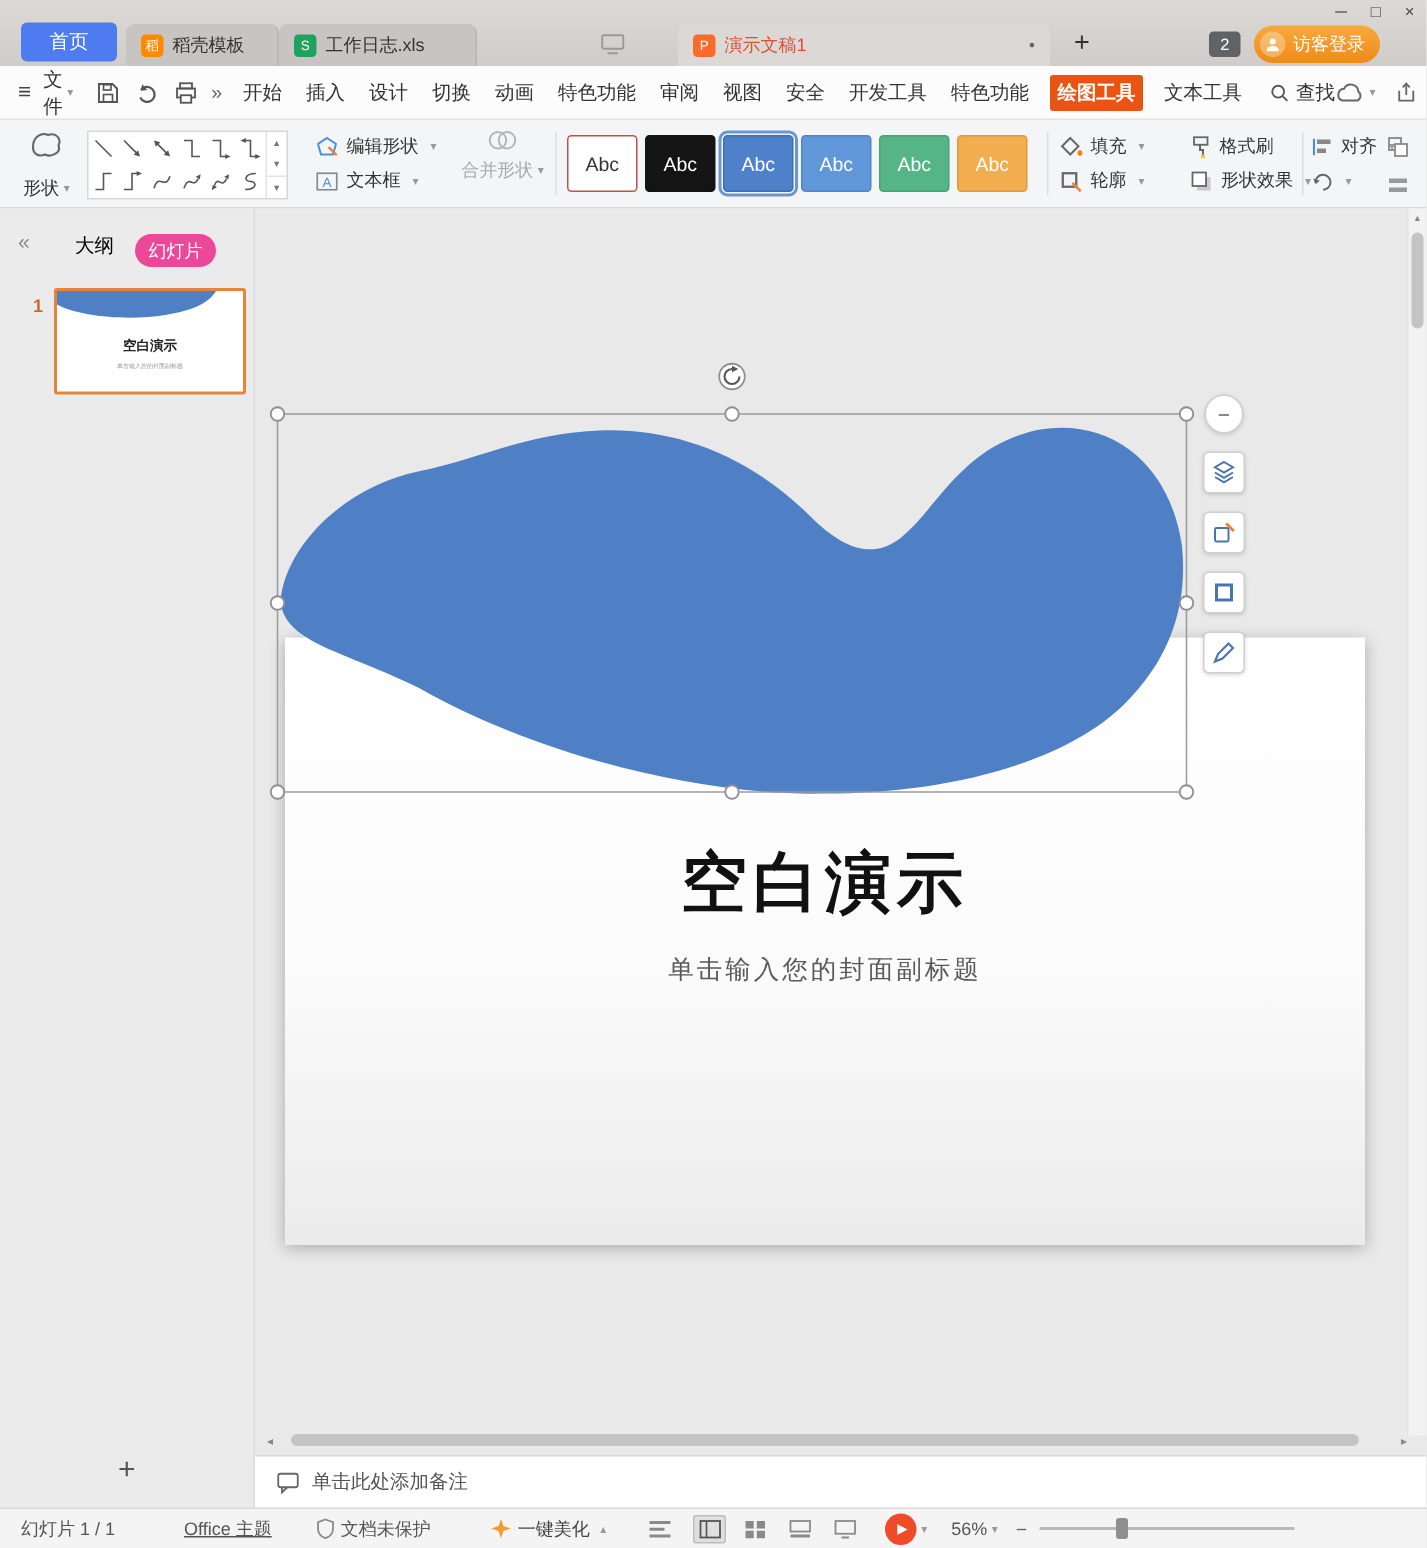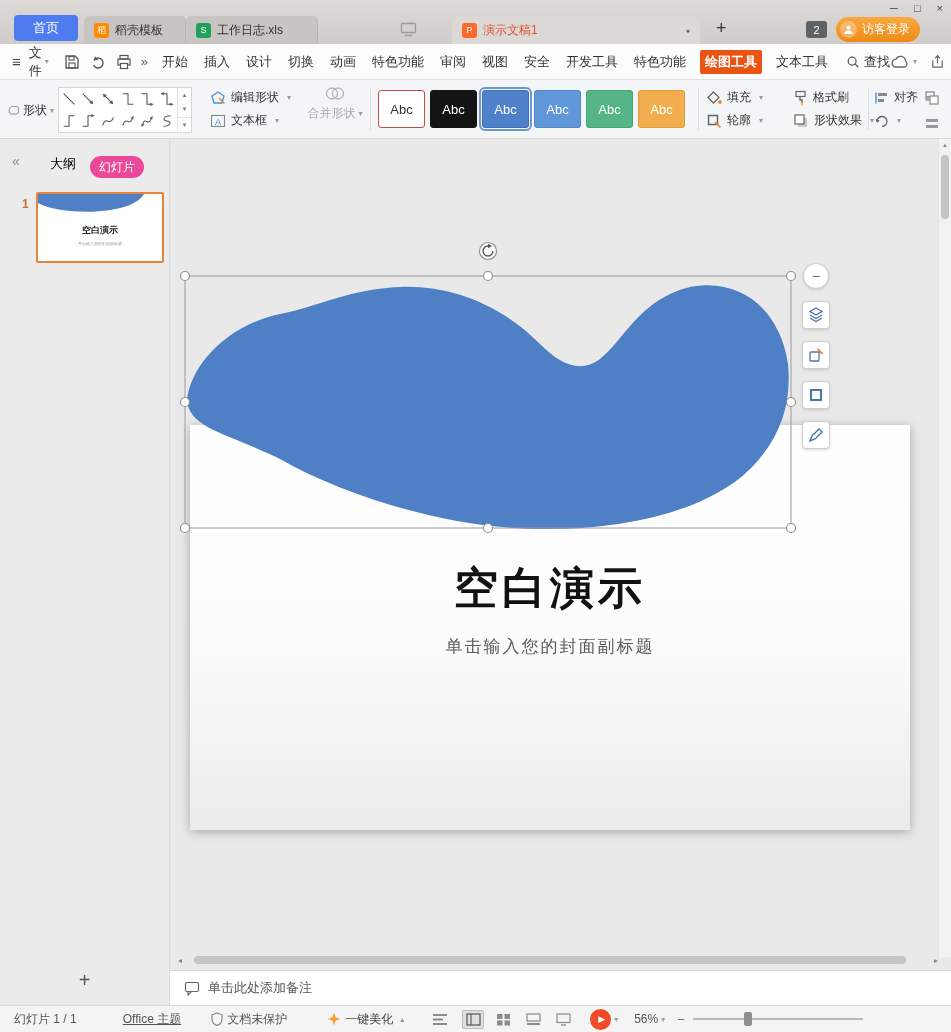--- a/index.html
+++ b/index.html
@@ -51,21 +51,21 @@
   .mi.active{background:#ea5413;color:#fff;border-radius:2px;padding:3px 5px;font-weight:bold;}
   .mb-search{display:flex;align-items:center;gap:4px;font-size:13px;margin-left:10px;white-space:nowrap;}
   .mb-right{margin-left:auto;display:flex;align-items:center;gap:13px;color:#555;font-size:13px;}
   .mb-cloud{display:flex;align-items:center;}
 
   
   .ribbon{position:absolute;left:0;top:80px;width:951px;height:59px;background:#f4f5f6;
     border-bottom:1px solid #d9d9d9;}
   .vdiv{position:absolute;top:8px;height:42px;width:1px;background:#dedede;}
   .shapes-btn{position:absolute;left:8px;top:6px;width:46px;height:48px;display:flex;
-    flex-direction:row;align-items:center;justify-content:flex-start;gap:3px;}
+    flex-direction:column;align-items:center;justify-content:space-between;gap:3px;}
   .lab{font-size:12px;color:#333;display:flex;align-items:center;white-space:nowrap;}
   .gallery{position:absolute;left:58px;top:7px;width:134px;height:46px;background:#fff;
     border:1px solid #d6d6d6;display:flex;}
   .g-grid{display:grid;grid-template-columns:repeat(6,1fr);flex:1;}
   .g-cell{display:flex;align-items:center;justify-content:center;}
   .g-scroll{width:14px;border-left:1px solid #e3e3e3;display:flex;flex-direction:column;}
   .g-scroll span{flex:1;display:flex;align-items:center;justify-content:center;font-size:7px;color:#777;}
   .g-more{border-top:1px solid #e3e3e3;}
   .grp-edit{position:absolute;left:210px;top:6px;}
   .rrow{height:23px;display:flex;align-items:center;gap:5px;font-size:12px;color:#333;}

